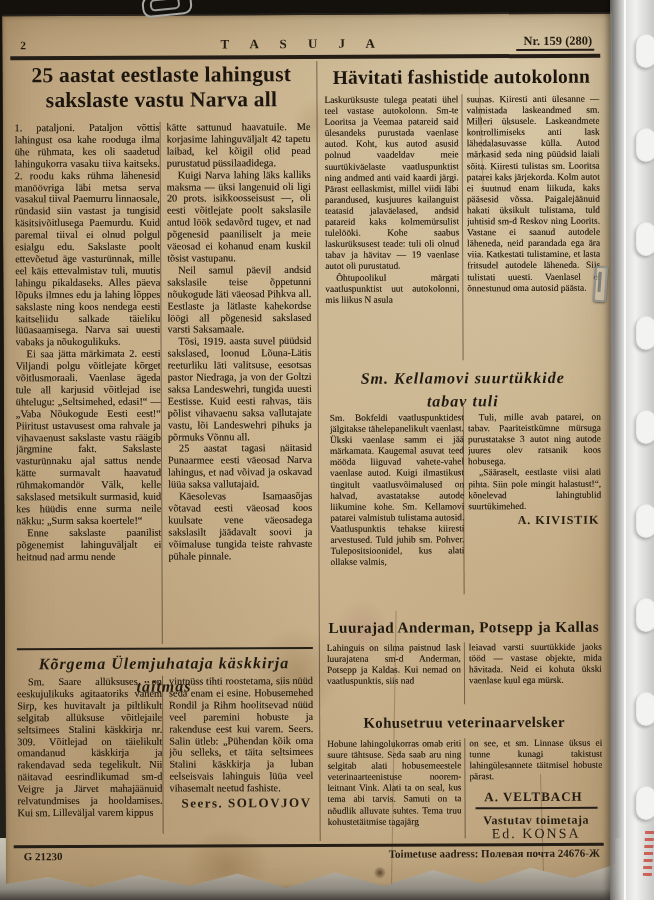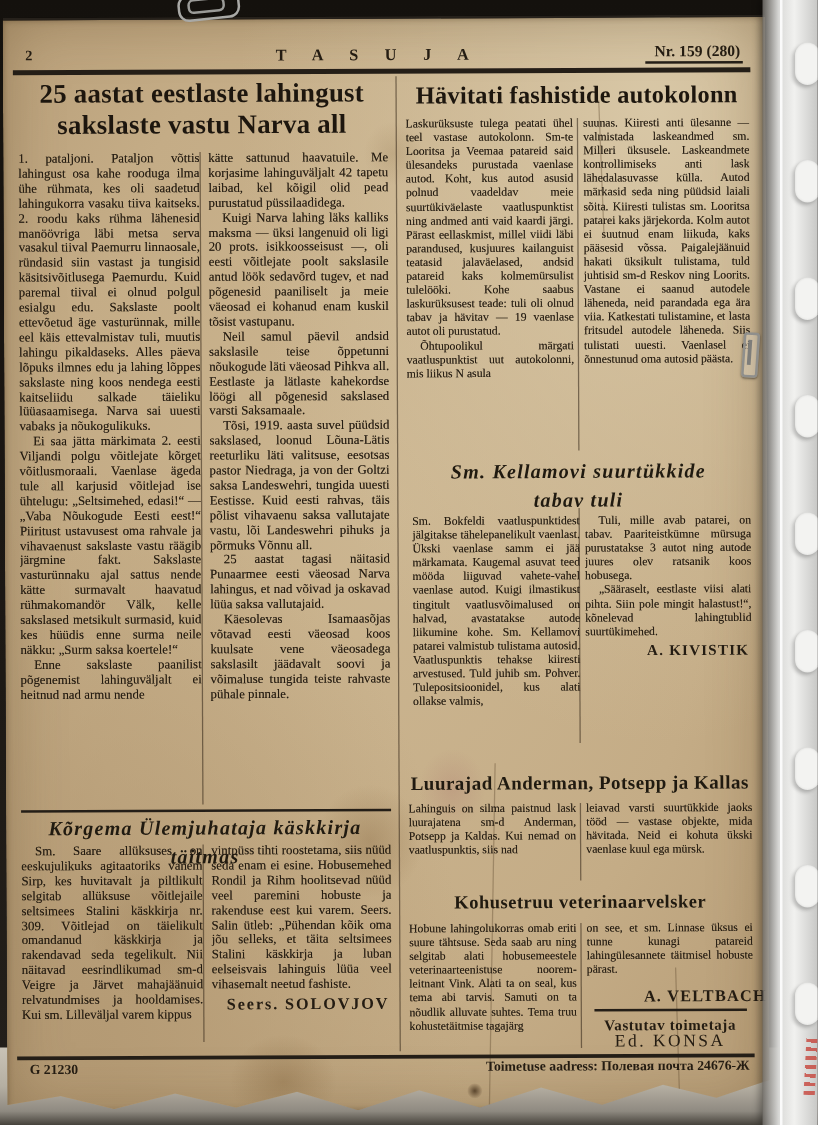--- a/index.html
+++ b/index.html
@@ -153,23 +153,23 @@
     </div>
   <div class="col rcol" style="left:464px;top:628px;width:133px;height:62px;">
       <p class="par">leiavad varsti suurtükkide jaoks tööd — vastase objekte, mida hävitada. Neid ei kohuta ükski vaenlase kuul ega mürsk.</p>
     </div>
 
   <div class="abs sec-bold" style="left:318px;top:700px;width:282px;font-size:14.8px;">Kohusetruu veterinaarvelsker</div>
   <div class="col rcol" style="left:322px;top:724px;width:134px;height:104px;">
       <p class="par">Hobune lahingolukorras omab eriti suure tähtsuse. Seda saab aru ning selgitab alati hobusemeestele veterinaarteenistuse noorem-leitnant Vink. Alati ta on seal, kus tema abi tarvis. Samuti on ta nõudlik alluvate suhtes. Tema truu kohustetäitmise tagajärg</p>
     </div>
   <div class="col rcol" style="left:464px;top:724px;width:133px;height:48px;">
-      <p class="par">on see, et sm. Linnase üksus ei tunne kunagi patareid lahingülesannete täitmisel hobuste pärast.</p>
+      <p class="par">on see, et sm. Linnase üksus ei tunne kunagi takistust lahingülesannete täitmisel hobuste pärast.</p>
     </div>
-  <div class="abs sig" style="left:480px;top:772px;width:128px;font-size:13px;">A. VELTBACH</div>
+  <div class="abs sig" style="left:464px;top:772px;width:128px;text-align:center;font-size:13px;">A. VELTBACH</div>
 
   <div class="hrule" style="left:470px;top:793px;width:122px;height:1.5px;"></div>
   <div class="abs imprint-label" style="left:464px;top:799px;width:133px;">Vastutav toimetaja</div>
   <div class="abs imprint-name" style="left:464px;top:812px;width:133px;">Ed. KONSA</div>
 
   <div class="hrule" style="left:8px;right:12px;top:829px;height:2.5px;"></div>
   <div class="abs footer-text" style="left:18px;top:834px;">G 21230</div>
   <div class="abs footer-text" style="left:280px;right:16px;top:833px;text-align:right;">Toimetuse aadress: Полевая почта 24676-Ж</div>
 </div>
 

